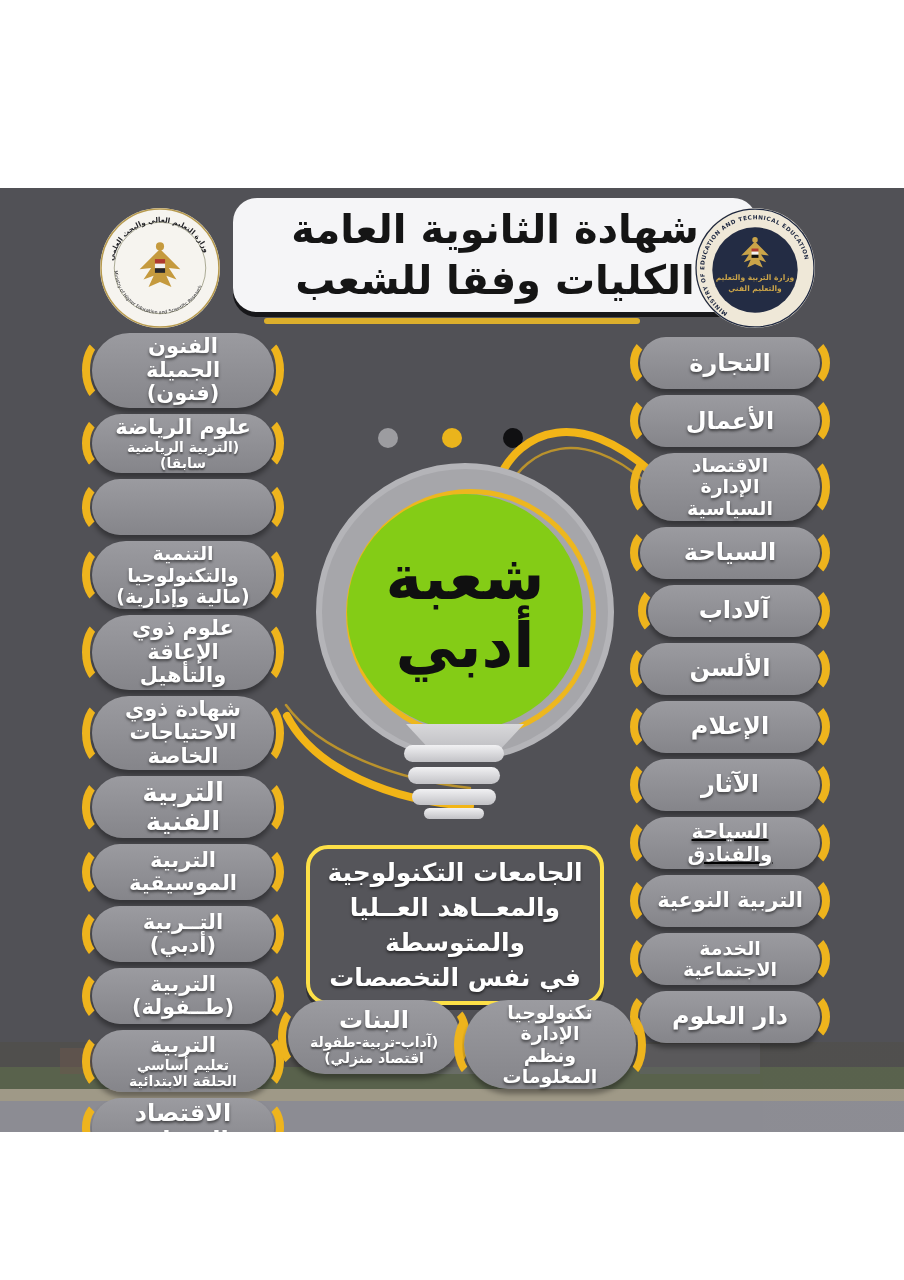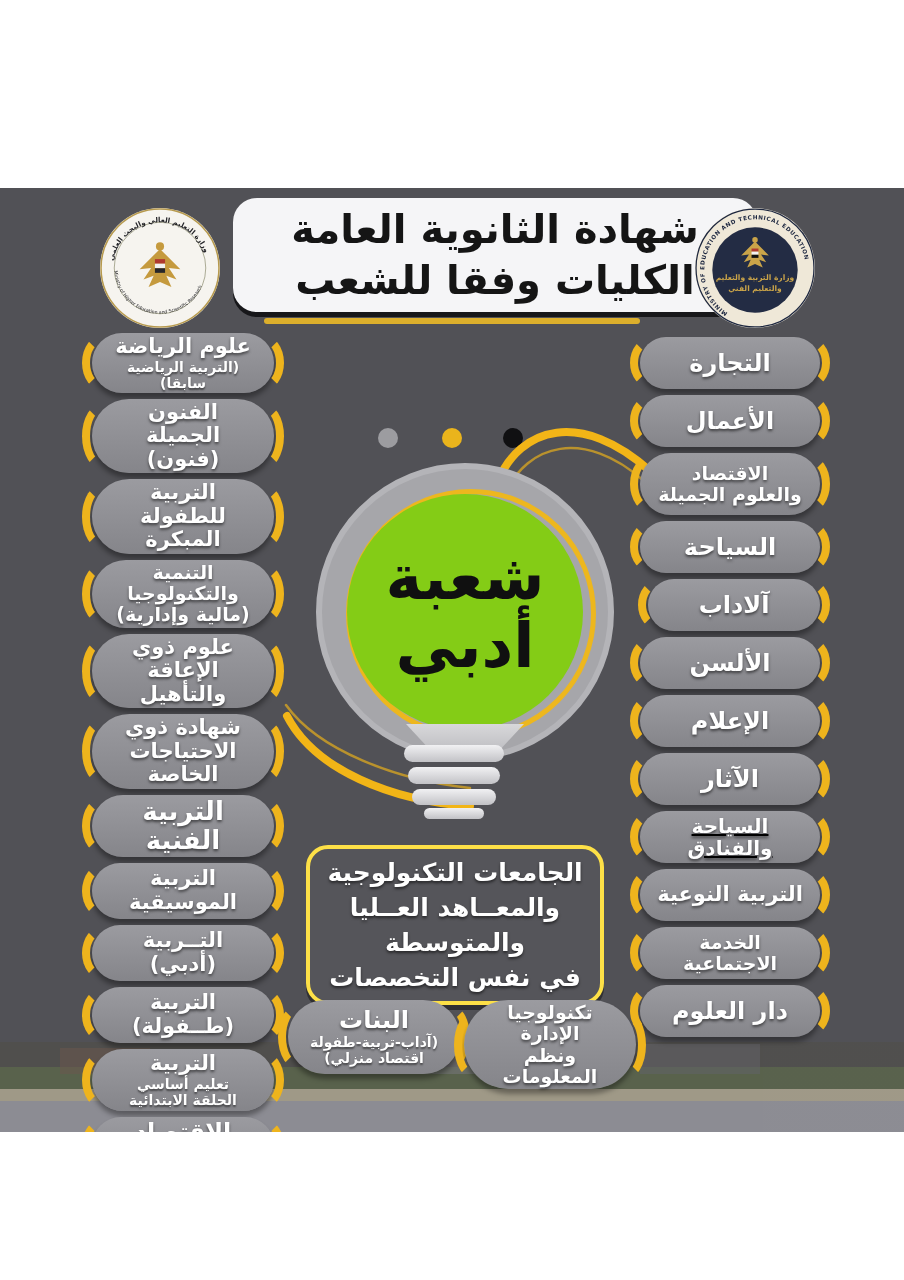--- a/index.html
+++ b/index.html
@@ -140,43 +140,39 @@
         <rect x="-4" y="1" width="8" height="3.6" fill="#b03a30"></rect>
         <rect x="-4" y="4.6" width="8" height="3.6" fill="#f2f2f2"></rect>
         <rect x="-4" y="8.2" width="8" height="3.6" fill="#111"></rect>
       </g>
       <text x="60" y="72" text-anchor="middle" font-size="7.4" font-weight="bold" fill="#caa449">وزارة التربية والتعليم</text>
       <text x="60" y="83" text-anchor="middle" font-size="7.4" font-weight="bold" fill="#caa449">والتعليم الفني</text>
     </svg>
   </div>
 
   <div class="col col-left" style="left:92px;top:145px;width:182px;">
+    <div class="pill" style="min-height:52px;">
+        <span class="cres l"></span>
+        <span class="cres r"></span>
+        <div class="ptxt">
+          <span class="pm">الفنون الجميلة</span>
+          <span class="pm">(فنون)</span>
+        </div>
+      </div>
     <div class="pill" style="min-height:56px;">
         <span class="cres l"></span>
         <span class="cres r"></span>
         <div class="ptxt">
           <span class="pm">علوم الرياضة</span>
           <span class="ps">(التربية الرياضية سابقا)</span>
         </div>
       </div>
-    <div class="pill" style="min-height:52px;">
-        <span class="cres l"></span>
-        <span class="cres r"></span>
-        <div class="ptxt">
-          <span class="pm">الفنون الجميلة</span>
-          <span class="pm">(فنون)</span>
-        </div>
-      </div>
-    <div class="pill" style="min-height:56px;">
-        <span class="cres l"></span>
-        <span class="cres r"></span>
-        <div class="ptxt">
-          <span class="pm">التربية للطفولة</span>
-          <span class="pm">المبكرة</span>
-        </div>
+    <div class="pill" style="min-height:56px;">
+        <span class="cres l"></span>
+        <span class="cres r"></span>
       </div>
     <div class="pill" style="min-height:56px;">
         <span class="cres l"></span>
         <span class="cres r"></span>
         <div class="ptxt">
           <span class="pm" style="font-size:19px;">التنمية والتكنولوجيا</span>
           <span class="pm" style="font-size:19px;">(مالية وإدارية)</span>
         </div>
       </div>
     <div class="pill" style="min-height:56px;">
@@ -256,21 +252,21 @@
         <span class="cres r"></span>
         <div class="ptxt">
           <span class="pm">الأعمال</span>
         </div>
       </div>
     <div class="pill" style="min-height:62px;">
         <span class="cres l"></span>
         <span class="cres r"></span>
         <div class="ptxt">
           <span class="pm" style="font-size:19px;">الاقتصاد</span>
-          <span class="pm" style="font-size:19px;">والعلوم الجميلة</span>
+          <span class="pm" style="font-size:19px;">الإدارة السياسية</span>
         </div>
       </div>
     <div class="pill" style="min-height:52px;">
         <span class="cres l"></span>
         <span class="cres r"></span>
         <div class="ptxt">
           <span class="pm">السياحة</span>
         </div>
       </div>
     <div class="pill" style="min-height:52px;margin-left:8px;">

